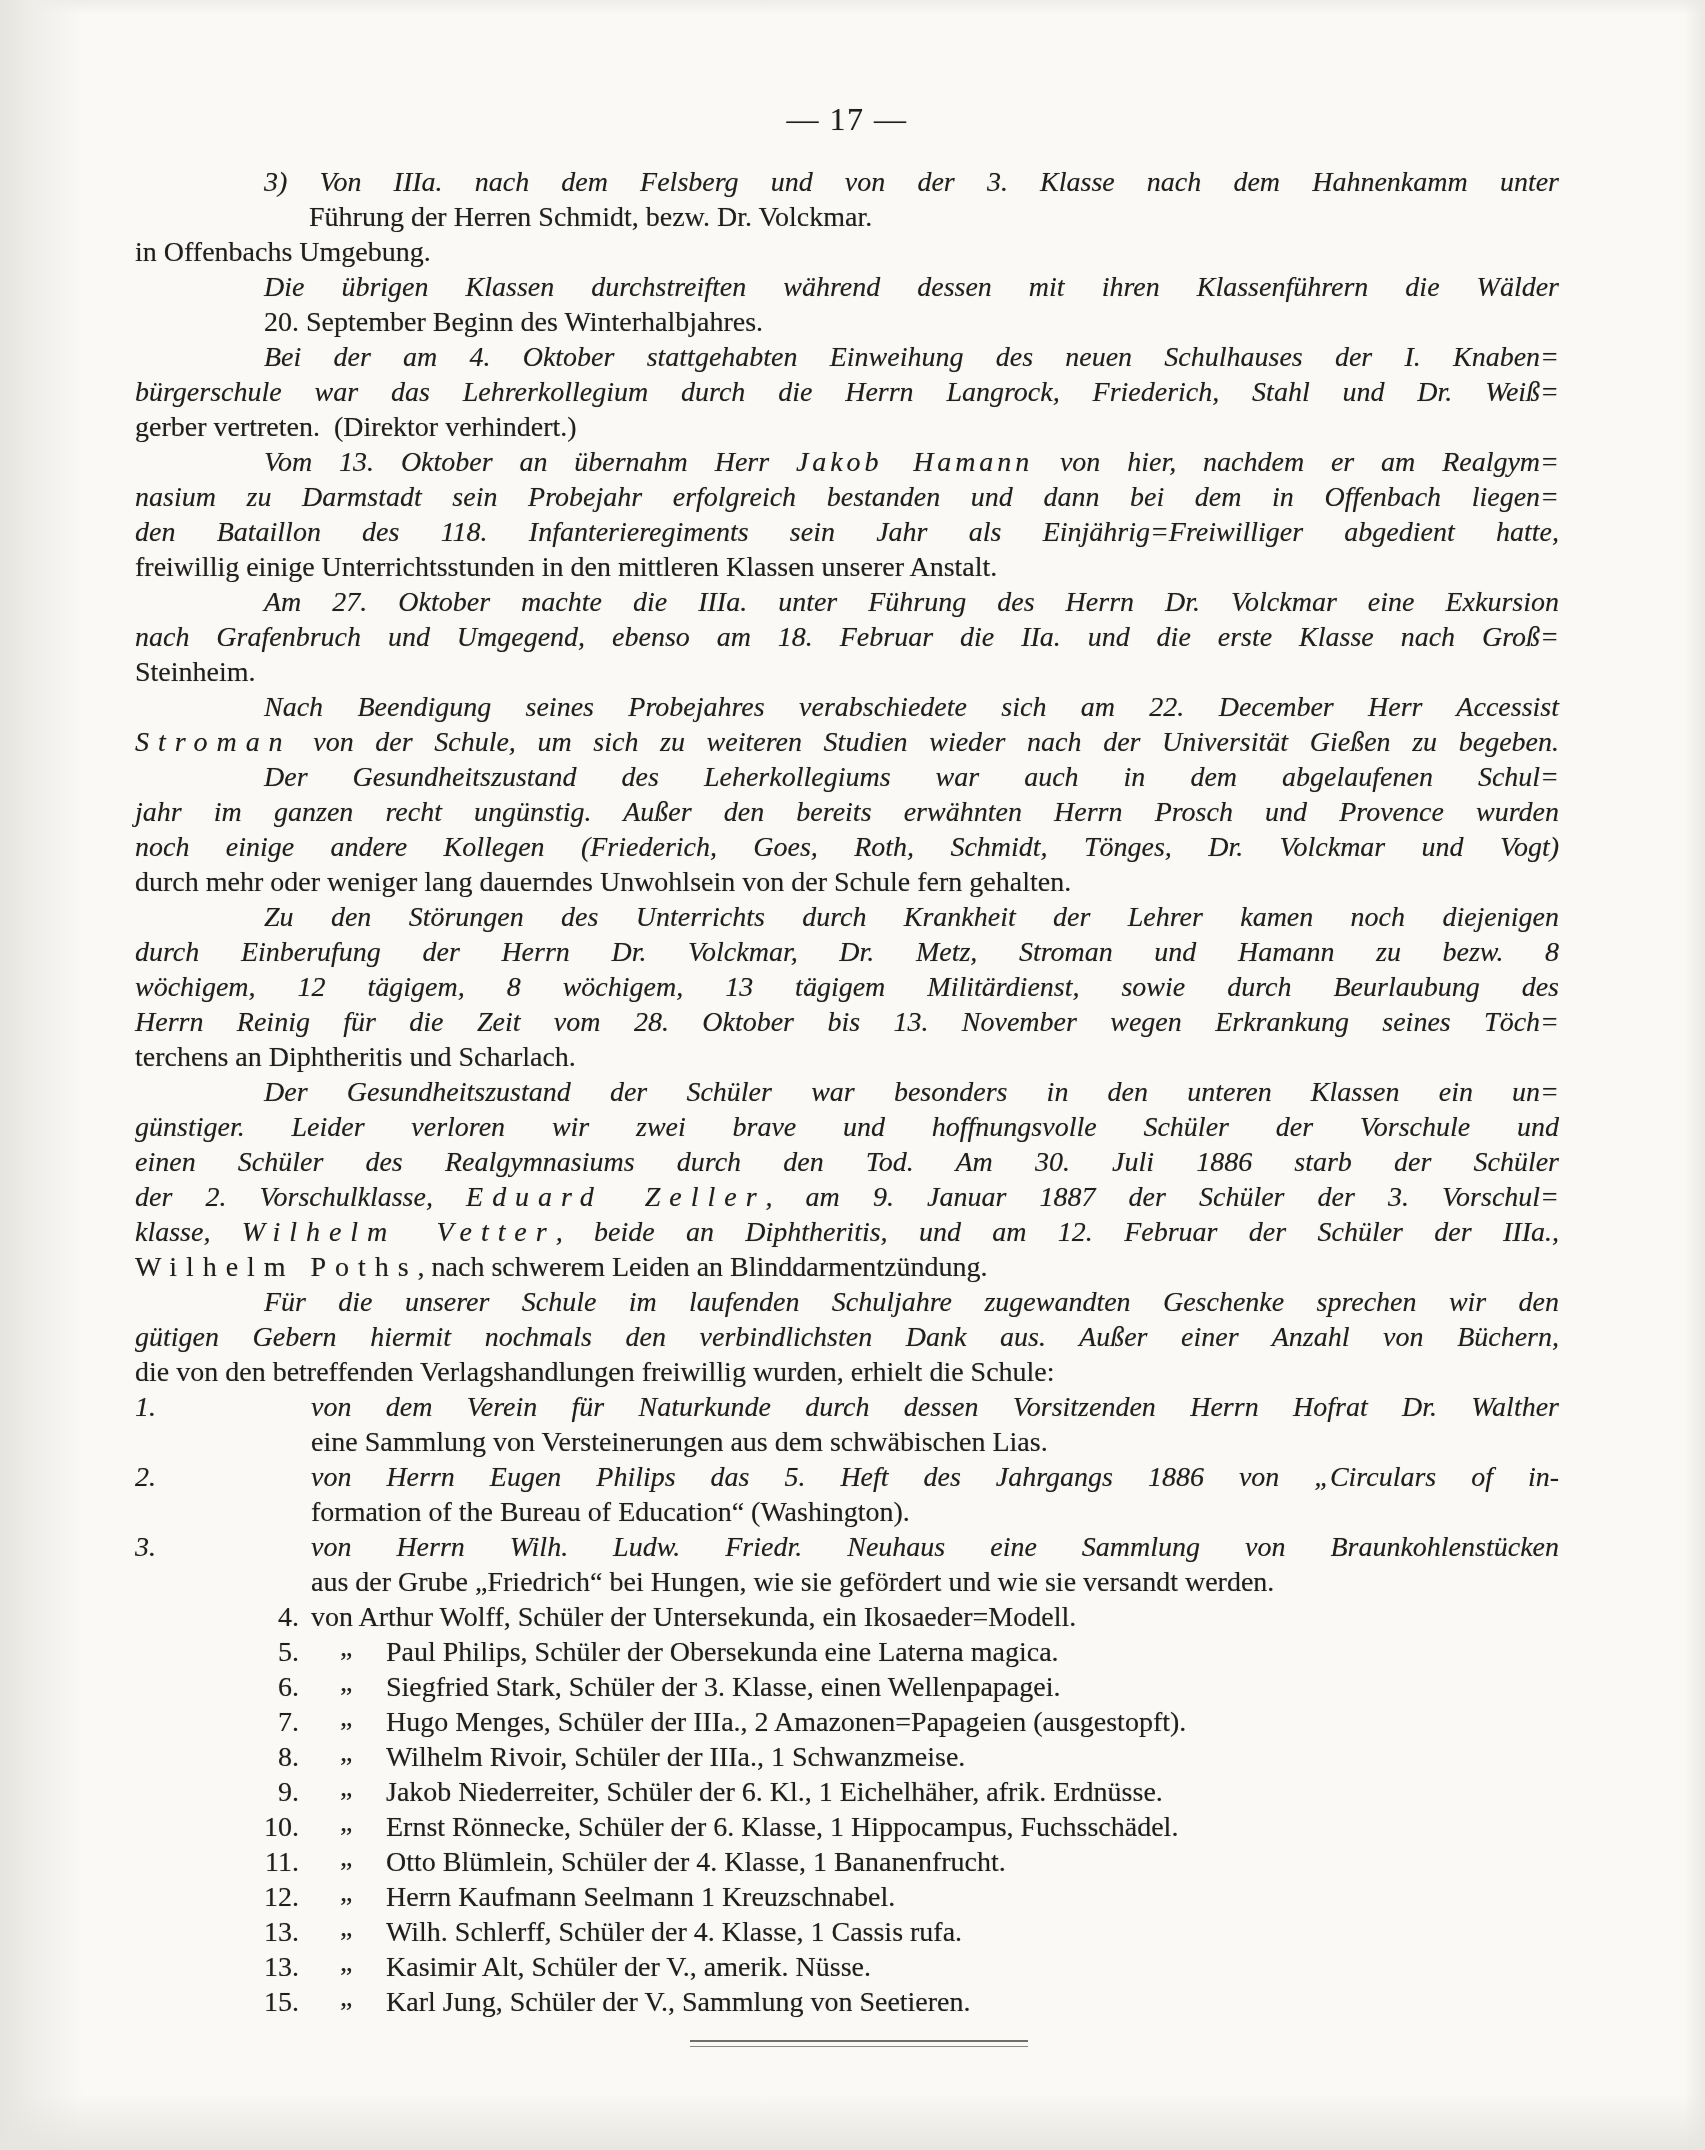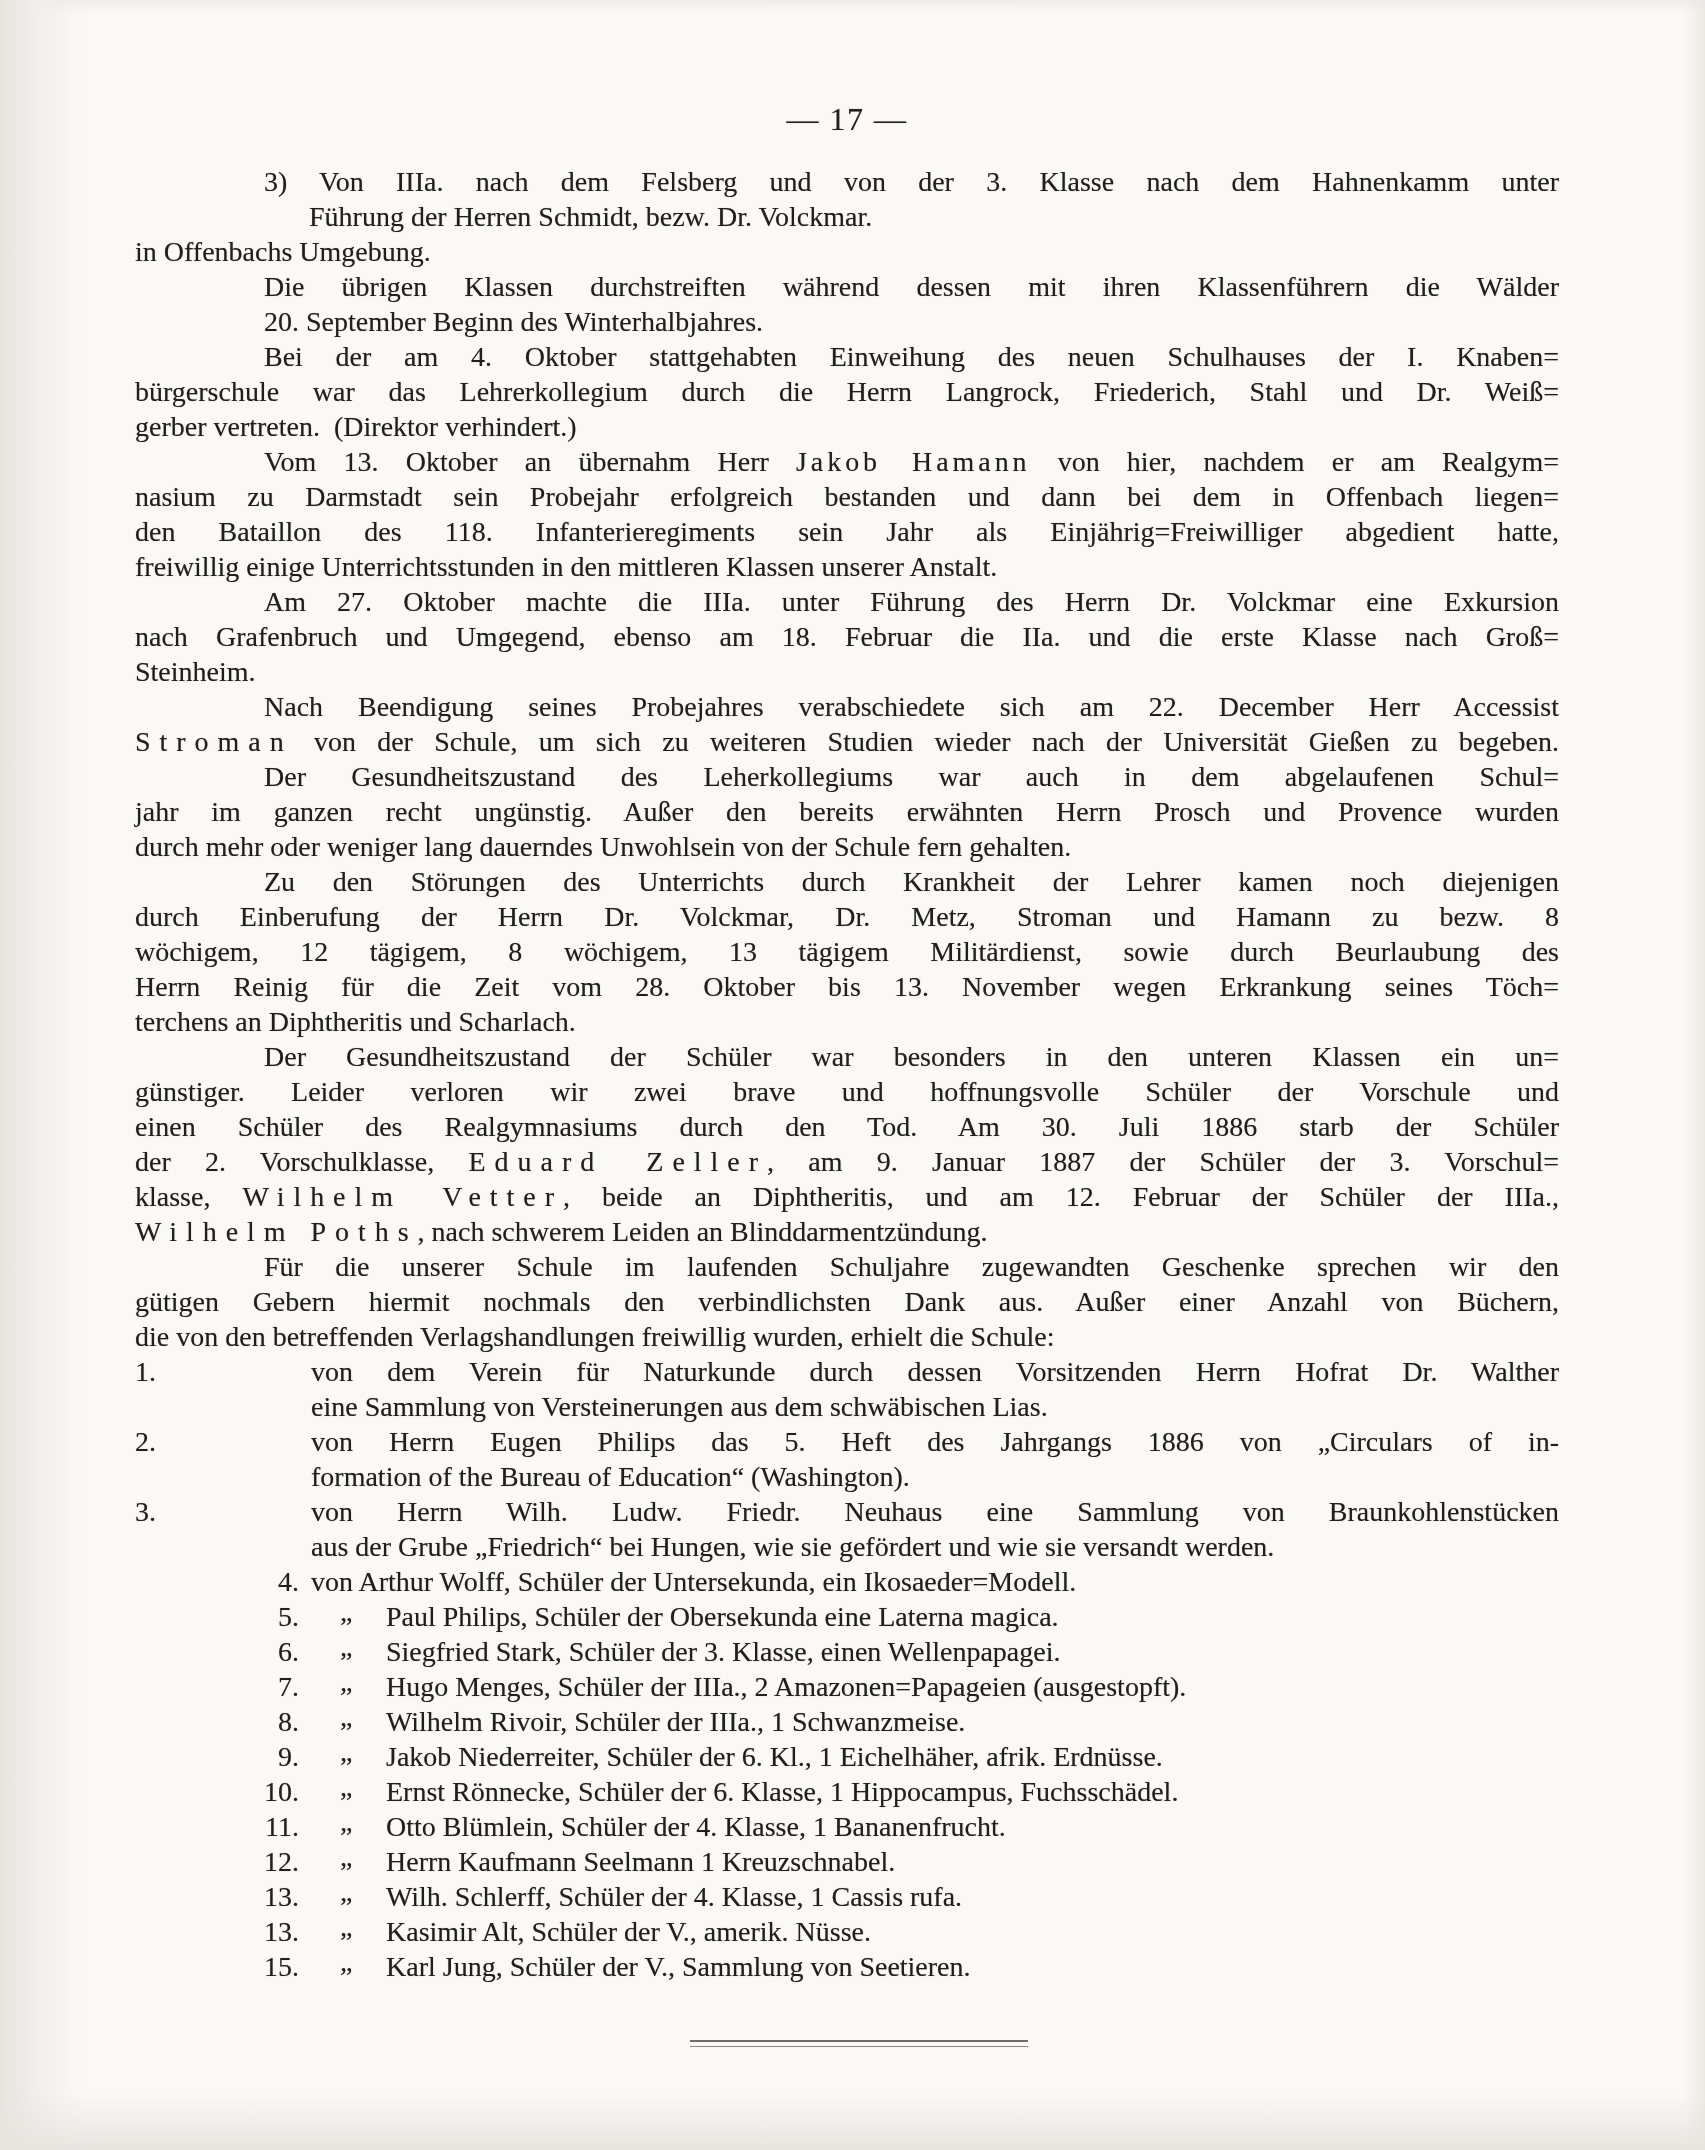--- a/index.html
+++ b/index.html
@@ -25,21 +25,21 @@
     position:absolute;left:135px;top:101px;width:1424px;
     text-align:center;font-size:32px;letter-spacing:1.5px;
     text-shadow:0 0 0.8px rgba(32,31,29,.45);
   }
   .doc{
     position:absolute;left:135px;top:164px;width:1424px;
     font-size:28px;line-height:35px;
     text-shadow:0 0 0.8px rgba(32,31,29,.45);
   }
   .ln{min-height:35px;}
-  .j{text-align:justify;text-align-last:justify;}
+  .j{text-align:justify;text-align-last:justify;font-style:italic;}
   .i1{text-indent:129px;}
   .i2{padding-left:174px;}
   .sp{letter-spacing:.32em;}
   .sp2{letter-spacing:.14em;}
   .li{position:relative;padding-left:176px;}
   .li .num{position:absolute;left:0;top:0;width:164px;text-align:right;}
   .li.d{padding-left:251px;}
   .li.d .ditto{position:absolute;left:205px;top:-4.6px;}
   .lc{padding-left:176px;}
   .rule{
@@ -72,20 +72,21 @@
     <div class="ln j">nasium zu Darmstadt sein Probejahr erfolgreich bestanden und dann bei dem in Offenbach liegen=</div>
     <div class="ln j">den Bataillon des 118. Infanterieregiments sein Jahr als Einjährig=Freiwilliger abgedient hatte,</div>
     <div class="ln">freiwillig einige Unterrichtsstunden in den mittleren Klassen unserer Anstalt.</div>
     <div class="ln j i1">Am 27. Oktober machte die IIIa. unter Führung des Herrn Dr. Volckmar eine Exkursion</div>
     <div class="ln j">nach Grafenbruch und Umgegend, ebenso am 18. Februar die IIa. und die erste Klasse nach Groß=</div>
     <div class="ln">Steinheim.</div>
     <div class="ln j i1">Nach Beendigung seines Probejahres verabschiedete sich am 22. December Herr Accessist</div>
     <div class="ln j"><span class="sp">Stroman</span><span> von der Schule, um sich zu weiteren Studien wieder nach der Universität Gießen zu begeben.</span></div>
     <div class="ln j i1">Der Gesundheitszustand des Leherkollegiums war auch in dem abgelaufenen Schul=</div>
     <div class="ln j">jahr im ganzen recht ungünstig. Außer den bereits erwähnten Herrn Prosch und Provence wurden</div>
+    <div class="ln j">noch einige andere Kollegen (Friederich, Goes, Roth, Schmidt, Tönges, Dr. Volckmar und Vogt)</div>
     <div class="ln">durch mehr oder weniger lang dauerndes Unwohlsein von der Schule fern gehalten.</div>
     <div class="ln j i1">Zu den Störungen des Unterrichts durch Krankheit der Lehrer kamen noch diejenigen</div>
     <div class="ln j">durch Einberufung der Herrn Dr. Volckmar, Dr. Metz, Stroman und Hamann zu bezw. 8</div>
     <div class="ln j">wöchigem, 12 tägigem, 8 wöchigem, 13 tägigem Militärdienst, sowie durch Beurlaubung des</div>
     <div class="ln j">Herrn Reinig für die Zeit vom 28. Oktober bis 13. November wegen Erkrankung seines Töch=</div>
     <div class="ln">terchens an Diphtheritis und Scharlach.</div>
     <div class="ln j i1">Der Gesundheitszustand der Schüler war besonders in den unteren Klassen ein un=</div>
     <div class="ln j">günstiger. Leider verloren wir zwei brave und hoffnungsvolle Schüler der Vorschule und</div>
     <div class="ln j">einen Schüler des Realgymnasiums durch den Tod. Am 30. Juli 1886 starb der Schüler</div>
     <div class="ln j"><span>der 2. Vorschulklasse, </span><span class="sp">Eduard Zeller</span><span>, am 9. Januar 1887 der Schüler der 3. Vorschul=</span></div>

